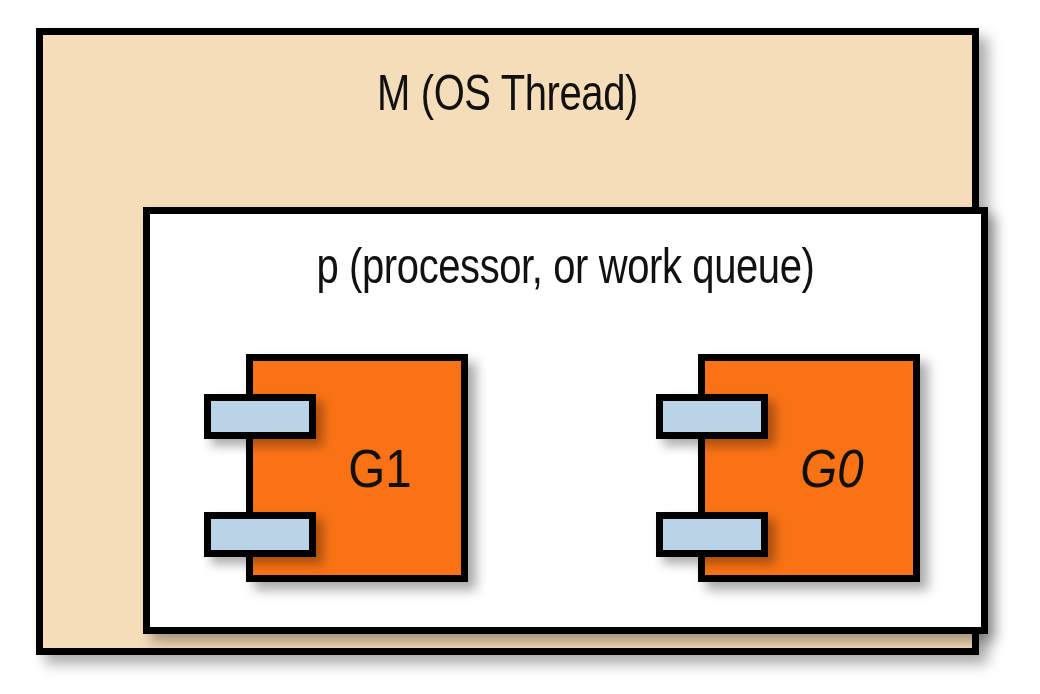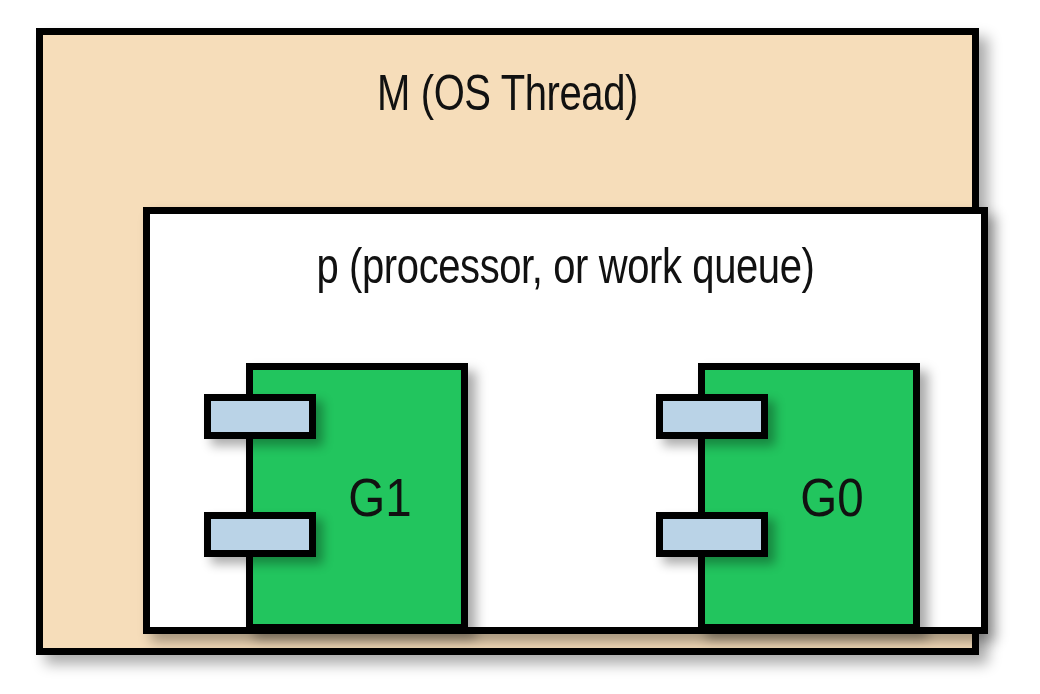--- a/index.html
+++ b/index.html
@@ -75,35 +75,34 @@
 
   
   .g-comp {
     position: absolute;
     top: 140px;
     width: 272px;
     height: 228px;
   }
 
   .g-comp.g-slot-0 { left: 46px; }
-  .g-comp.g-slot-1 { left: 498px; }
+  .g-comp.g-slot-1 { left: 498px; font-style: italic; }
 
   
   .g-body {
     position: absolute;
     left: 50px;
     top: 0;
     width: 222px;
-    height: 268px;
-    background: #22c55e;
+    height: 228px;
+    background: #f97316;
     border: 7px solid #000000;
     box-sizing: border-box;
     box-shadow: 8px 8px 11px rgba(0, 0, 0, 0.34);
     z-index: 1;
-    margin-top: 9px;
   }
 
   .g-label {
     position: absolute;
     left: 0;
     right: 0;
     top: 50%;
     transform: translateY(-50%) scaleX(0.88);
     text-align: center;
     padding-left: 52px;

